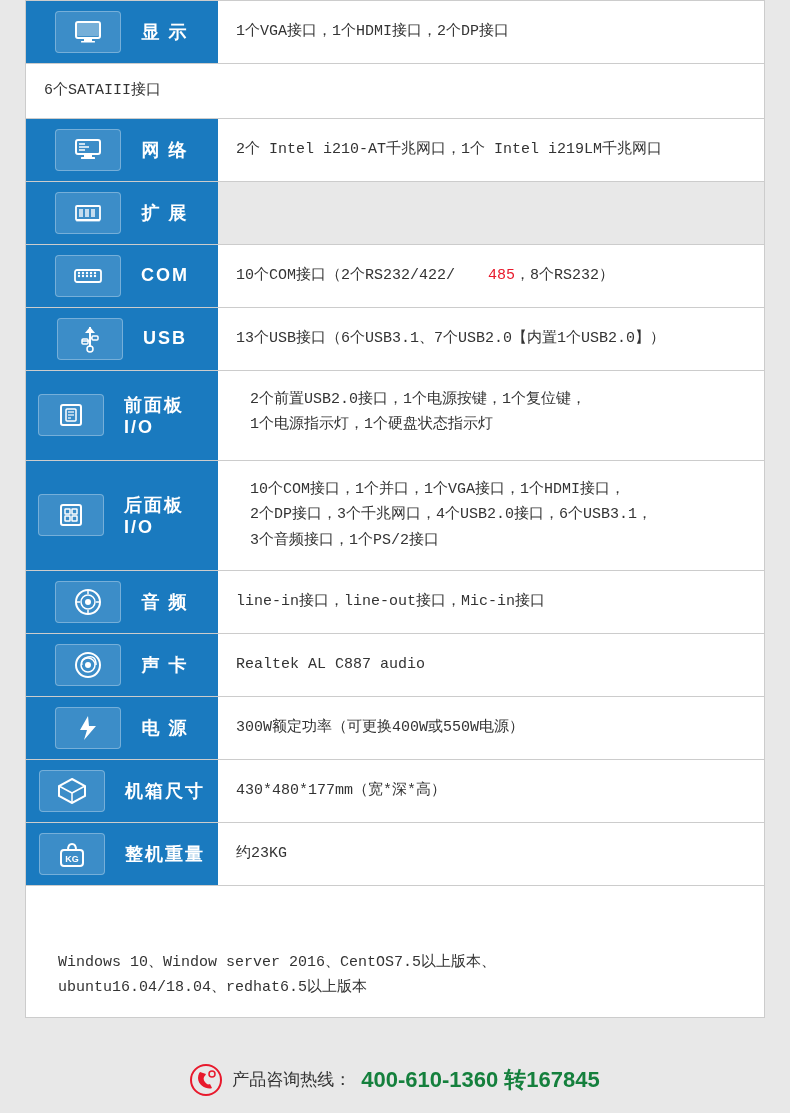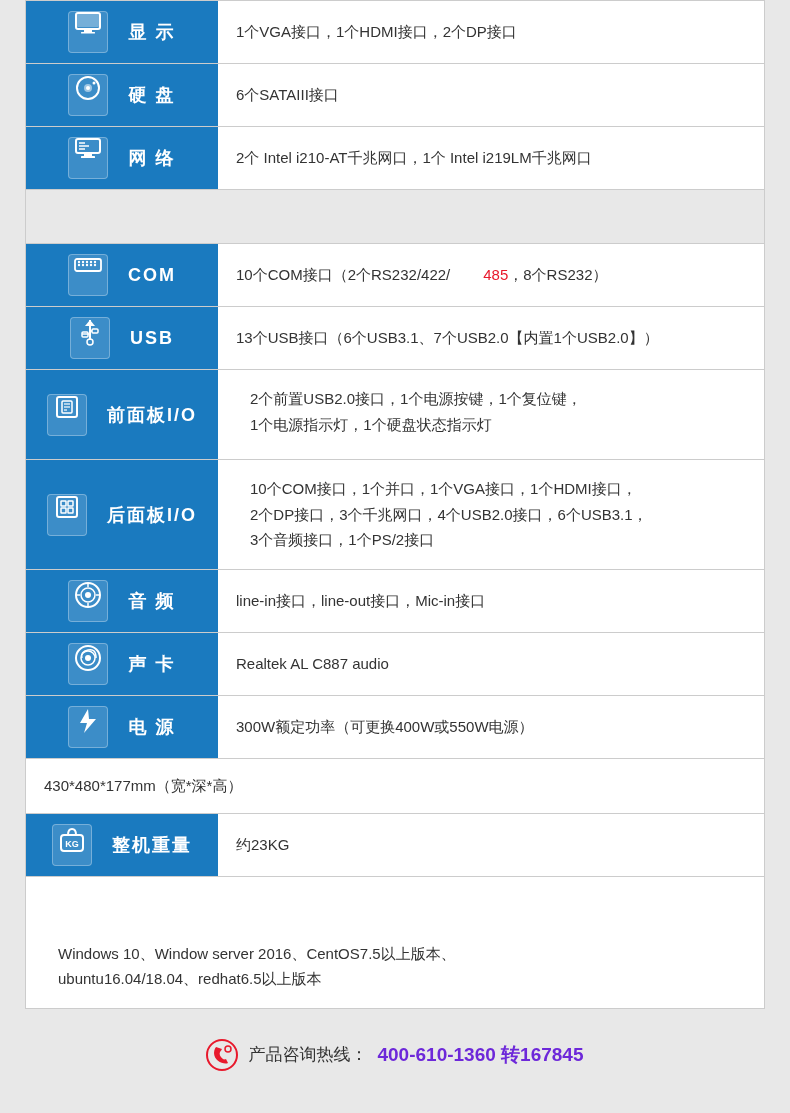--- a/index.html
+++ b/index.html
@@ -42,26 +42,27 @@
     }
 
     .label-text {
       color: #ffffff;
       font-size: 18px;
       font-weight: bold;
       letter-spacing: 2px;
     }
 
     .icon-box {
-      width: 40px;
+      width: 66px;
       height: 42px;
       background-color: rgba(255,255,255,0.15);
       border: 1px solid rgba(255,255,255,0.3);
       border-radius: 4px;
       display: flex;
+      align-items: center;
       justify-content: center;
       flex-shrink: 0;
     }
 
     .icon-box svg {
       fill: white;
     }
 
     .value-cell {
       flex: 1;
@@ -76,48 +77,49 @@
 
     .value-cell.multiline {
       align-items: flex-start;
       padding-top: 16px;
       padding-bottom: 16px;
       padding-left: 32px;
     }
 
     .value-cell .value-text {
       line-height: 1.7;
+      font-family: Liberation Mono, monospace;
     }
 
     .highlight-red {
       color: #e8192c;
       padding-left: 33px;
     }
 
     .hotline-section {
-      margin-top: 30px;
+      margin-top: 46px;
       display: flex;
       align-items: center;
       gap: 10px;
     }
 
     .hotline-icon {
       width: 32px;
       height: 32px;
     }
 
     .hotline-label {
       font-size: 17px;
       color: #333333;
       font-weight: normal;
     }
 
     .hotline-number {
-      font-size: 19px;
-      color: #6d28d9;
+      font-size: 22px;
+      color: #15803d;
       font-weight: bold;
     }
   </style>
 </head>
 <body>
 
 <div class="table-wrapper">
 
   <div class="spec-row">
     <div class="label-cell">
@@ -130,31 +132,20 @@
         </svg>
       </div>
       <span class="label-text">显 示</span>
     </div>
     <div class="value-cell">
       <span class="value-text">1个VGA接口，1个HDMI接口，2个DP接口</span>
     </div>
   </div>
 
   <div class="spec-row">
-    <div class="label-cell">
-      <div class="icon-box">
-        <svg width="26" height="26" viewBox="0 0 26 26">
-          <circle cx="13" cy="13" r="11" fill="none" stroke="white" stroke-width="2"></circle>
-          <circle cx="13" cy="13" r="4" fill="white" opacity="0.5"></circle>
-          <circle cx="13" cy="13" r="2" fill="white"></circle>
-          <circle cx="19" cy="8" r="1.5" fill="white"></circle>
-        </svg>
-      </div>
-      <span class="label-text">硬 盘</span>
-    </div>
     <div class="value-cell">
       <span class="value-text">6个SATAIII接口</span>
     </div>
   </div>
 
   <div class="spec-row">
     <div class="label-cell">
       <div class="icon-box">
         <svg width="26" height="22" viewBox="0 0 26 22">
           <rect x="1" y="1" width="24" height="14" rx="2" fill="none" stroke="white" stroke-width="2"></rect>
@@ -166,20 +157,32 @@
         </svg>
       </div>
       <span class="label-text">网 络</span>
     </div>
     <div class="value-cell">
       <span class="value-text">2个 Intel i210-AT千兆网口，1个 Intel i219LM千兆网口</span>
     </div>
   </div>
 
   <div class="spec-row">
+    <div class="label-cell">
+      <div class="icon-box">
+        <svg width="28" height="22" viewBox="0 0 28 22">
+          <rect x="2" y="4" width="24" height="14" rx="1" fill="none" stroke="white" stroke-width="1.8"></rect>
+          <rect x="5" y="7" width="4" height="8" fill="white" opacity="0.7"></rect>
+          <rect x="11" y="7" width="4" height="8" fill="white" opacity="0.7"></rect>
+          <rect x="17" y="7" width="4" height="8" fill="white" opacity="0.7"></rect>
+          <rect x="2" y="17" width="24" height="3" rx="1" fill="white" opacity="0.4"></rect>
+        </svg>
+      </div>
+      <span class="label-text">扩 展</span>
+    </div>
   </div>
 
   <div class="spec-row">
     <div class="label-cell">
       <div class="icon-box">
         <svg width="28" height="20" viewBox="0 0 28 20">
           <rect x="1" y="4" width="26" height="12" rx="2" fill="none" stroke="white" stroke-width="1.8"></rect>
           <circle cx="5" cy="10" r="1.2" fill="white"></circle>
           <circle cx="9" cy="10" r="1.2" fill="white"></circle>
           <circle cx="13" cy="10" r="1.2" fill="white"></circle>
@@ -305,20 +308,31 @@
         </svg>
       </div>
       <span class="label-text">电 源</span>
     </div>
     <div class="value-cell">
       <span class="value-text">300W额定功率（可更换400W或550W电源）</span>
     </div>
   </div>
 
   <div class="spec-row">
+    <div class="label-cell">
+      <div class="icon-box">
+        <svg width="28" height="26" viewBox="0 0 28 26">
+          <polygon points="14,1 27,8 27,18 14,25 1,18 1,8" fill="none" stroke="white" stroke-width="2"></polygon>
+          <line x1="1" y1="8" x2="14" y2="15" stroke="white" stroke-width="1.5"></line>
+          <line x1="27" y1="8" x2="14" y2="15" stroke="white" stroke-width="1.5"></line>
+          <line x1="14" y1="15" x2="14" y2="25" stroke="white" stroke-width="1.5"></line>
+        </svg>
+      </div>
+      <span class="label-text">机箱尺寸</span>
+    </div>
     <div class="value-cell">
       <span class="value-text">430*480*177mm（宽*深*高）</span>
     </div>
   </div>
 
   <div class="spec-row">
     <div class="label-cell">
       <div class="icon-box">
         <svg width="28" height="28" viewBox="0 0 28 28">
           <rect x="3" y="10" width="22" height="16" rx="3" fill="none" stroke="white" stroke-width="2"></rect>

